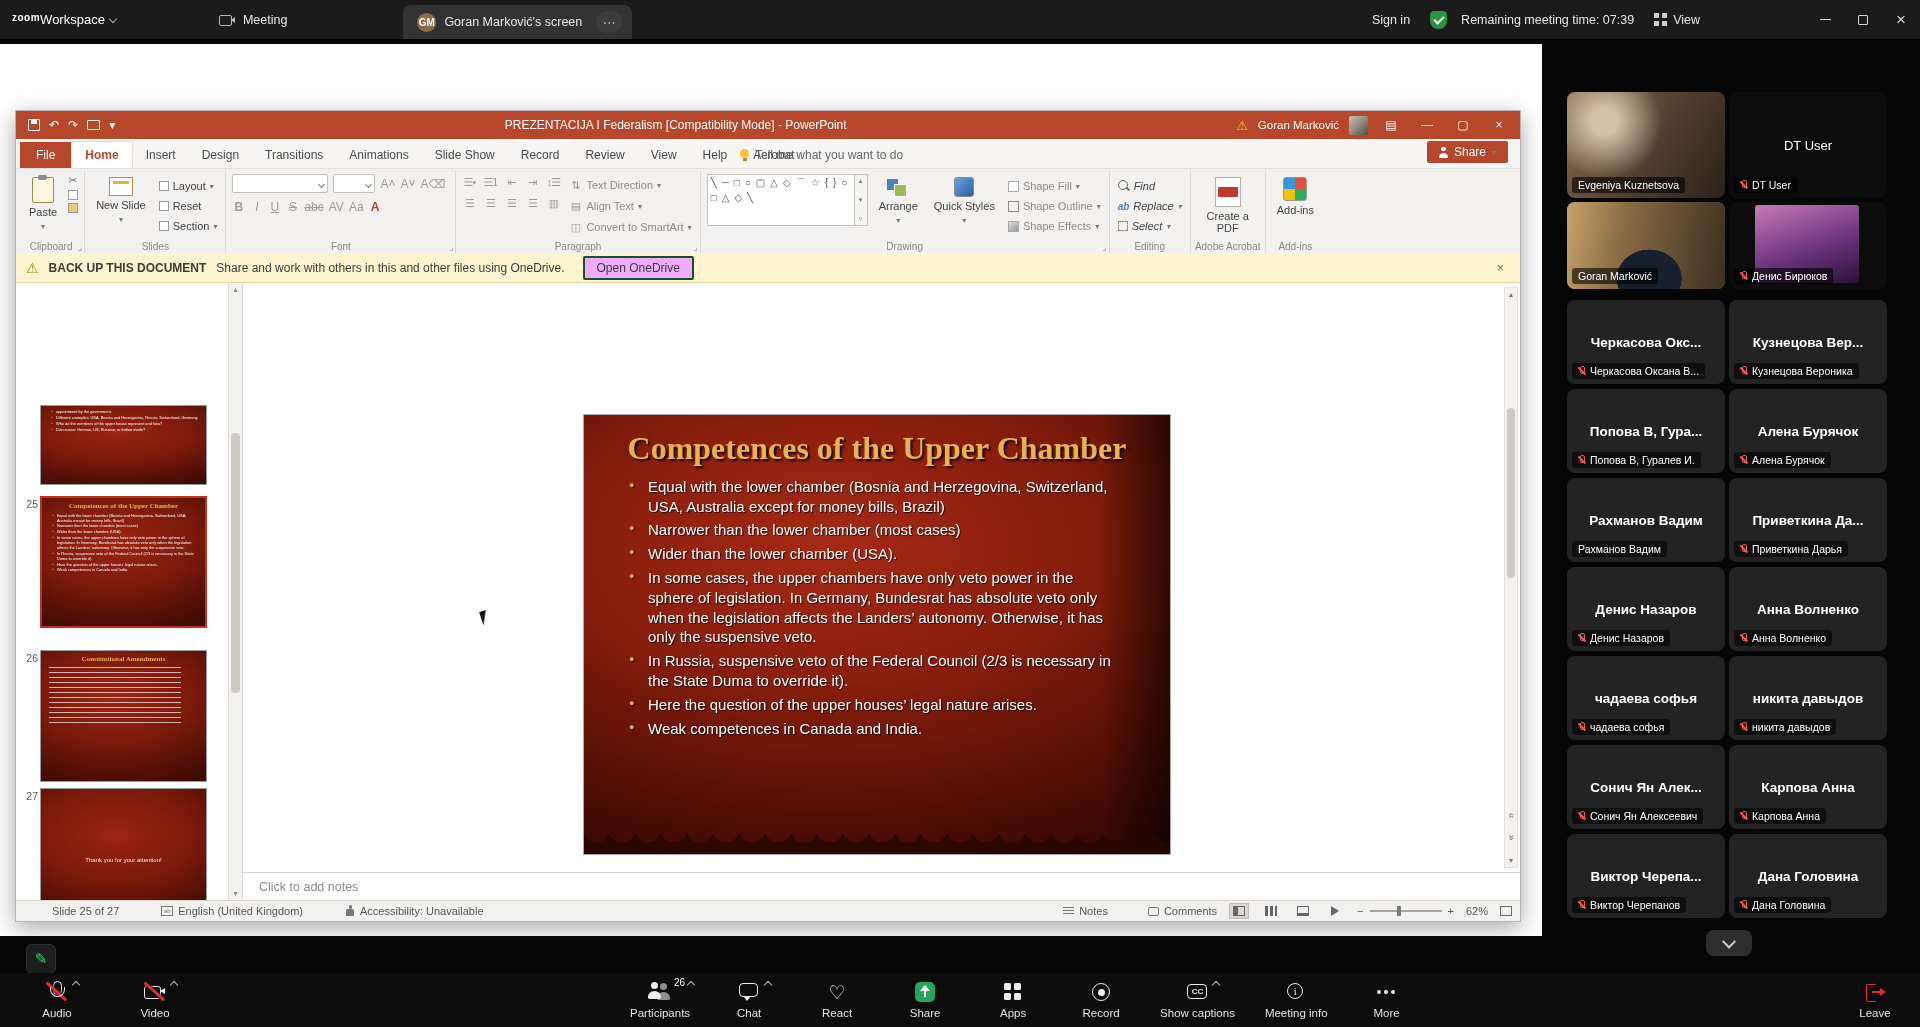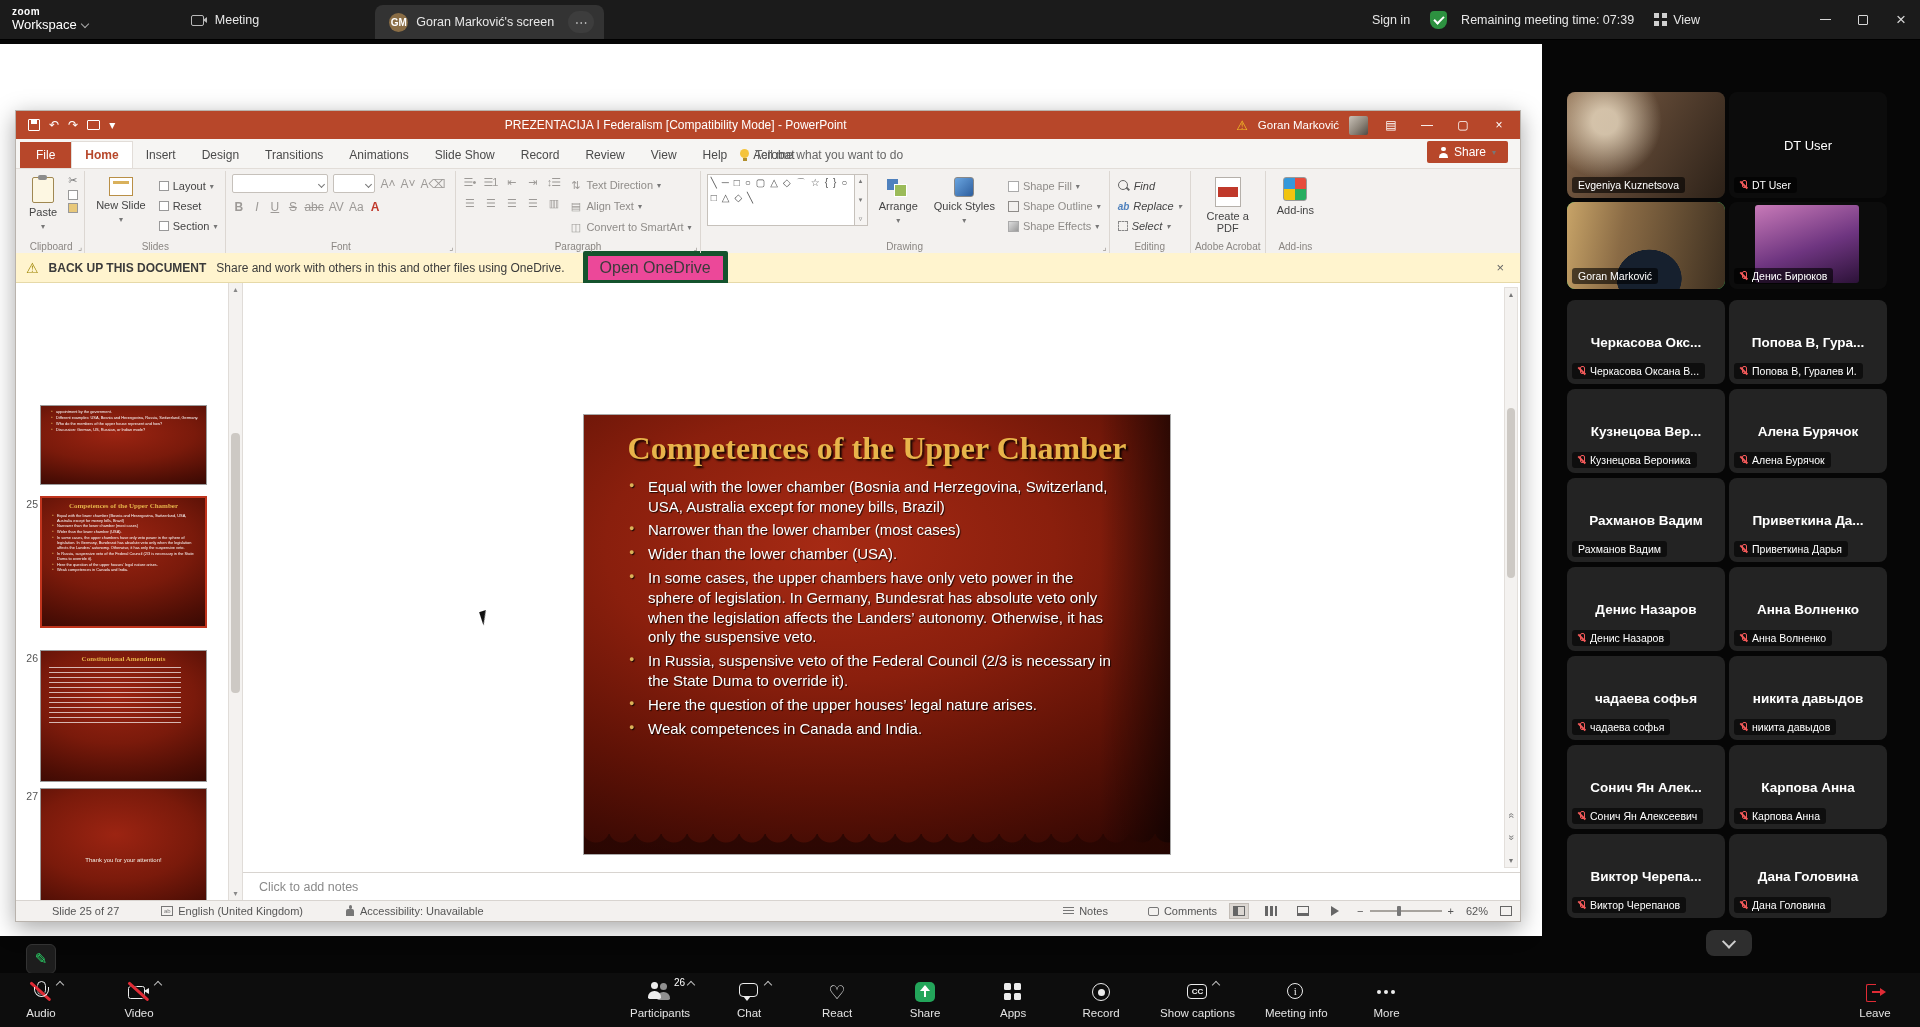--- a/index.html
+++ b/index.html
@@ -1,21 +1,21 @@
 <!DOCTYPE html>
 <html><head>
 <meta charset="utf-8">
 <style>
   * { margin:0; padding:0; box-sizing:border-box; }
   html,body { width:1920px; height:1027px; background:#060606; font-family:"Liberation Sans",sans-serif; overflow:hidden; }
   .screen { position:relative; width:1920px; height:1027px; background:#060606; }
 
   
   .ztop { position:absolute; left:0; top:0; width:1920px; height:40px; background:#1b1b1b; display:flex; align-items:center; border-bottom:1px solid #000; }
-  .zlogo { display:flex; flex-direction:column; justify-content:center; margin-left:12px; color:#fff; line-height:1.05; }
+  .zlogo { display:flex; flex-direction:row; justify-content:center; margin-left:12px; color:#fff; line-height:1.05; }
   .zlogo .z1 { font-size:10px; font-weight:bold; letter-spacing:.5px; }
   .zlogo .z2 { font-size:13px; display:flex; align-items:center; gap:5px; }
   .chev-d { width:7px; height:7px; position:relative; display:inline-block; }
   .chev-d::before { content:""; position:absolute; left:0; top:0; width:5px; height:5px; border-right:1.5px solid #aaa; border-bottom:1.5px solid #aaa; transform:rotate(45deg); }
   .ztab { display:flex; align-items:center; gap:8px; color:#e8e8e8; font-size:12.5px; padding:0 14px; height:40px; }
   .ztab.meeting { margin-left:88px; }
   .ztab.activeTab { margin-left:102px; background:#333333; border-radius:8px 8px 0 0; height:34px; align-self:flex-end; padding-right:10px; }
   .cam-g { position:relative; width:16px; height:11px; }
   .cam-g::before { content:""; position:absolute; left:0; top:1px; width:11px; height:9px; border:1.4px solid #b9b9b9; border-radius:2px; }
   .cam-g::after { content:""; position:absolute; right:0; top:2.5px; border-top:3px solid transparent; border-bottom:3px solid transparent; border-right:4px solid #b9b9b9; }
@@ -108,21 +108,21 @@
   .pdf-ic { position:relative; width:26px; height:30px; background:#fff; border:1px solid #b5b0aa; }
   .pdf-ic::before { content:""; position:absolute; left:2px; top:9px; right:2px; height:10px; background:#c0392b; }
   .addin-ic { width:24px; height:24px; border-radius:3px; background:conic-gradient(#e74c3c 0 25%, #27ae60 0 50%, #f1c40f 0 75%, #3498db 0); border:1px solid #999; }
   .fill-sq { width:11px; height:11px; border:1px solid #aaa; background:#fff; }
   .outl-sq { width:11px; height:11px; border:1.5px solid #8f8c89; }
   .eff-sq { width:11px; height:11px; border:1px solid #aaa; background:linear-gradient(135deg,#ddd,#999); }
 
   
   .banner { height:30px; background:#fff4ce; display:flex; align-items:center; gap:10px; padding:0 10px; font-size:12px; color:#3b3b3b; border-bottom:1px solid #e6d9a8; flex:0 0 auto; }
   .banner .warn { color:#9d8400; font-size:14px; }
-  .banner-btn { border:5px solid #14532d; background:#ec4899; padding:3px 12px; font-size:16px; border-radius:2px; margin-left:8px; white-space:nowrap; }
+  .banner-btn { border:2px solid #14532d; background:#f0abfc; padding:3px 12px; font-size:12px; border-radius:2px; margin-left:8px; white-space:nowrap; }
   .banner-x { margin-left:auto; color:#666; font-size:13px; padding:0 6px; }
   .banner-x::before { content:"×"; }
 
   
   .mid { flex:1; display:flex; min-height:0; background:#fff; }
   .thumbpanel { position:relative; width:227px; background:#fff; border-right:1px solid #e0dcd8; flex:0 0 auto; overflow:hidden; }
   .tscroll { position:absolute; right:0; top:0; bottom:0; width:14px; background:#f4f2f0; border-left:1px solid #e0dcd8; }
   .tscroll .tsa { position:absolute; left:0; right:0; text-align:center; font-size:8px; color:#888; }
   .tscroll .thumbbar { position:absolute; left:2px; width:9px; top:150px; height:260px; background:#cdc9c4; border-radius:4px; }
   .thumb { position:absolute; left:24px; width:167px; background:radial-gradient(ellipse 120% 90% at 45% 35%, #9c2412 0%, #7a1a0b 40%, #4e0e05 70%, #260502 100%); border:1px solid #9a9a9a; overflow:hidden; color:#fff; }
@@ -196,21 +196,21 @@
   .atile-name { position:absolute; inset:0; display:flex; align-items:center; justify-content:center; color:#fff; font-size:13.5px; font-weight:bold; padding:0 6px; white-space:nowrap; overflow:hidden; }
   .atile .plabel { position:absolute; left:5px; bottom:5px; display:flex; align-items:center; background:rgba(0,0,0,.6); border-radius:3px; padding:2px 6px; color:#fff; font-size:10.5px; max-width:148px; white-space:nowrap; overflow:hidden; }
   .atile:nth-of-type(5) .mini-mic { display:none; }
   .panel-chevron { position:absolute; left:1706px; top:930px; width:46px; height:26px; background:#2e2e2e; border-radius:8px; display:flex; align-items:center; justify-content:center; }
   .panel-chevron::before { content:""; width:8px; height:8px; border-right:2px solid #cfcfcf; border-bottom:2px solid #cfcfcf; transform:rotate(45deg) translate(-1px,-1px); }
 
   
   .ztoolbar { position:absolute; left:0; top:973px; width:1920px; height:54px; background:#0d0d0d; }
   .titem { position:relative; display:flex; flex-direction: column; align-items:center; gap:3px; color:#e4e4e4; font-size:11.5px; min-width:58px; }
   .ticon { position:relative; width:24px; height:24px; }
-  .tb-left { position:absolute; left:12px; top:7px; display:flex; gap:40px; }
+  .tb-left { position:absolute; left:28px; top:7px; display:flex; gap:40px; }
   .tb-center { position:absolute; left:630px; top:7px; display:flex; gap:30px; }
   .tb-right { position:absolute; right:16px; top:7px; }
   .caret-up { position:absolute; right:-12px; top:2px; width:8px; height:8px; }
   .caret-up::before { content:""; position:absolute; width:5px; height:5px; border-left:1.6px solid #bbb; border-top:1.6px solid #bbb; transform:rotate(45deg); }
   .slash { position:absolute; left:-2px; top:10px; width:27px; height:2.6px; background:#e02b35; transform:rotate(42deg); border-radius:2px; box-shadow:0 0 0 1px rgba(13,13,13,.55); }
   .ic-mic::before { content:""; position:absolute; left:8px; top:1px; width:7px; height:12px; border:1.7px solid #ececec; border-radius:4.5px; }
   .ic-mic::after { content:""; position:absolute; left:5px; top:7px; width:13px; height:9px; border:1.7px solid #ececec; border-top:none; border-radius:0 0 9px 9px; }
   .ic-cam::before { content:""; position:absolute; left:1px; top:6px; width:15px; height:11px; border:1.7px solid #ececec; border-radius:2.5px; }
   .ic-cam::after { content:""; position:absolute; left:17px; top:8px; border-top:3.5px solid transparent; border-bottom:3.5px solid transparent; border-right:5px solid #ececec; }
   .ic-ppl::before { content:""; position:absolute; left:3px; top:2px; width:7px; height:7px; border-radius:50%; background:#ececec; box-shadow:9px 1px 0 #8f8f8f; }
@@ -692,32 +692,32 @@
 
         <div class="atile">
           <div class="atile-name">Черкасова  Окс...</div>
           <div class="plabel">
             <span class="mini-mic"></span>
             <span>Черкасова Оксана В...</span>
           </div>
         </div>
 
         <div class="atile">
+          <div class="atile-name">Кузнецова  Вер...</div>
+          <div class="plabel">
+            <span class="mini-mic"></span>
+            <span>Кузнецова Вероника</span>
+          </div>
+        </div>
+
+        <div class="atile">
           <div class="atile-name">Попова В, Гура...</div>
           <div class="plabel">
             <span class="mini-mic"></span>
             <span>Попова В, Гуралев И.</span>
-          </div>
-        </div>
-
-        <div class="atile">
-          <div class="atile-name">Кузнецова  Вер...</div>
-          <div class="plabel">
-            <span class="mini-mic"></span>
-            <span>Кузнецова Вероника</span>
           </div>
         </div>
 
         <div class="atile">
           <div class="atile-name">Алена Бурячок</div>
           <div class="plabel">
             <span class="mini-mic"></span>
             <span>Алена Бурячок</span>
           </div>
         </div>

